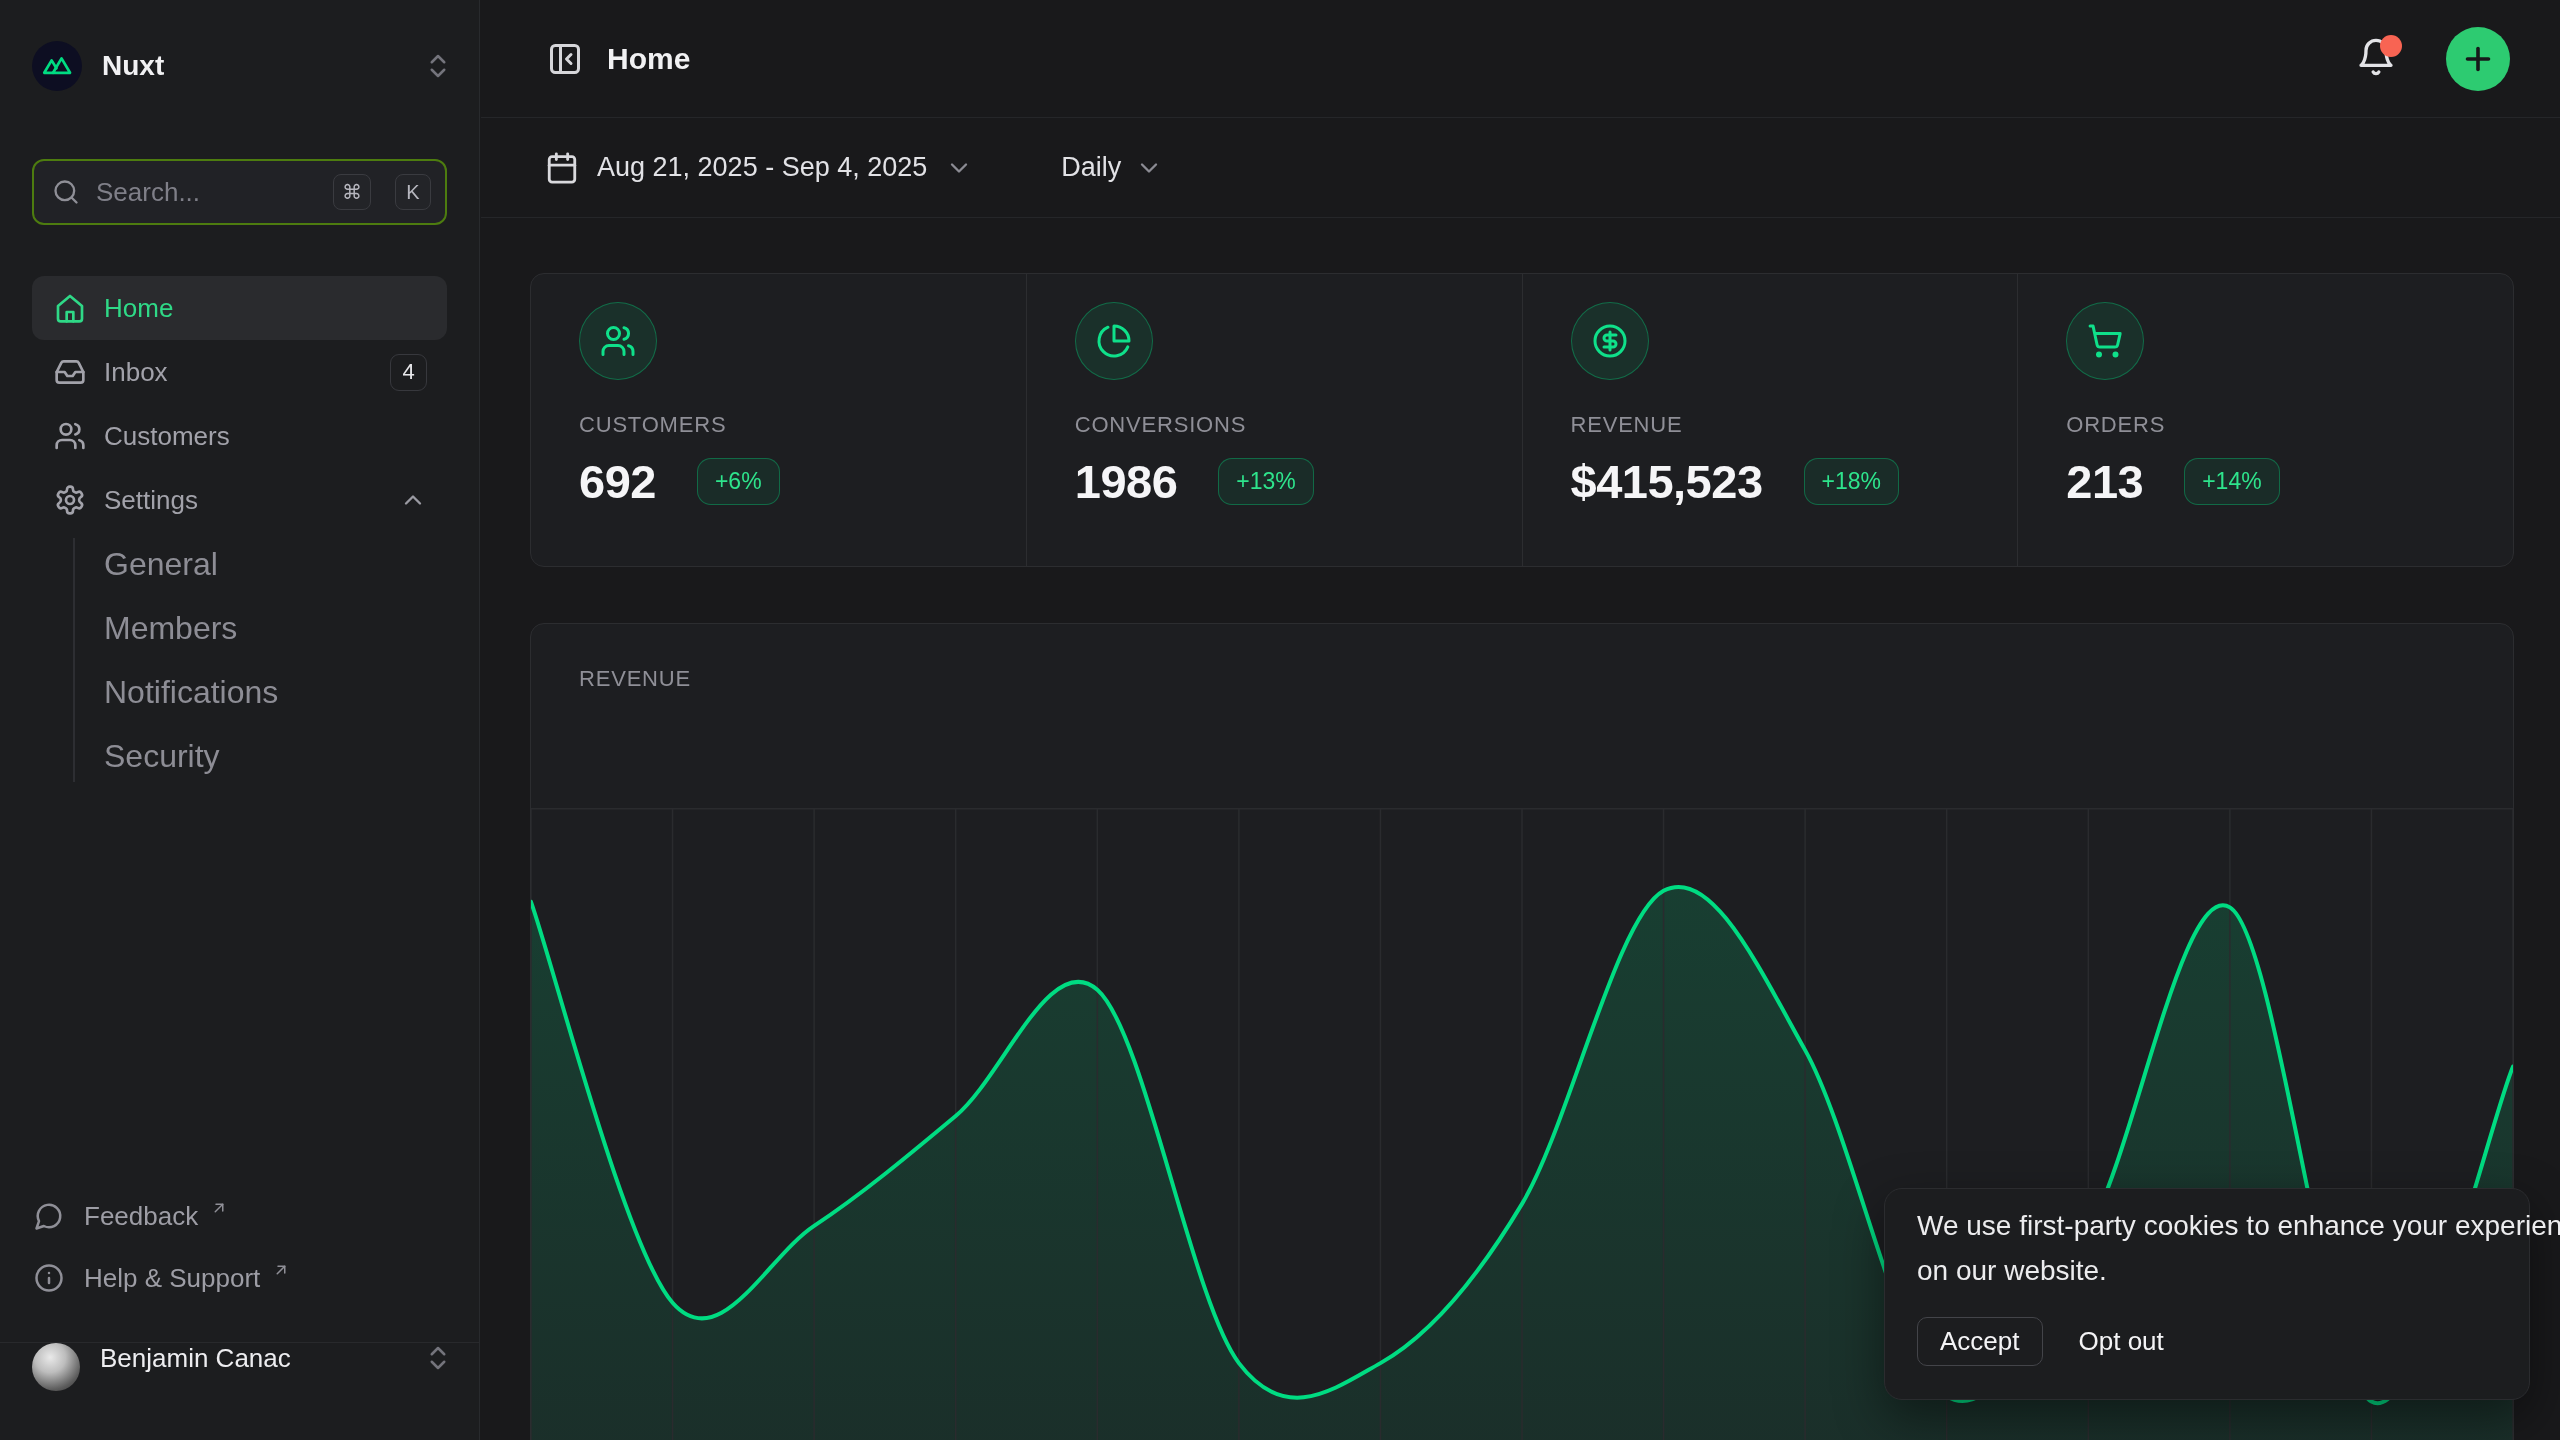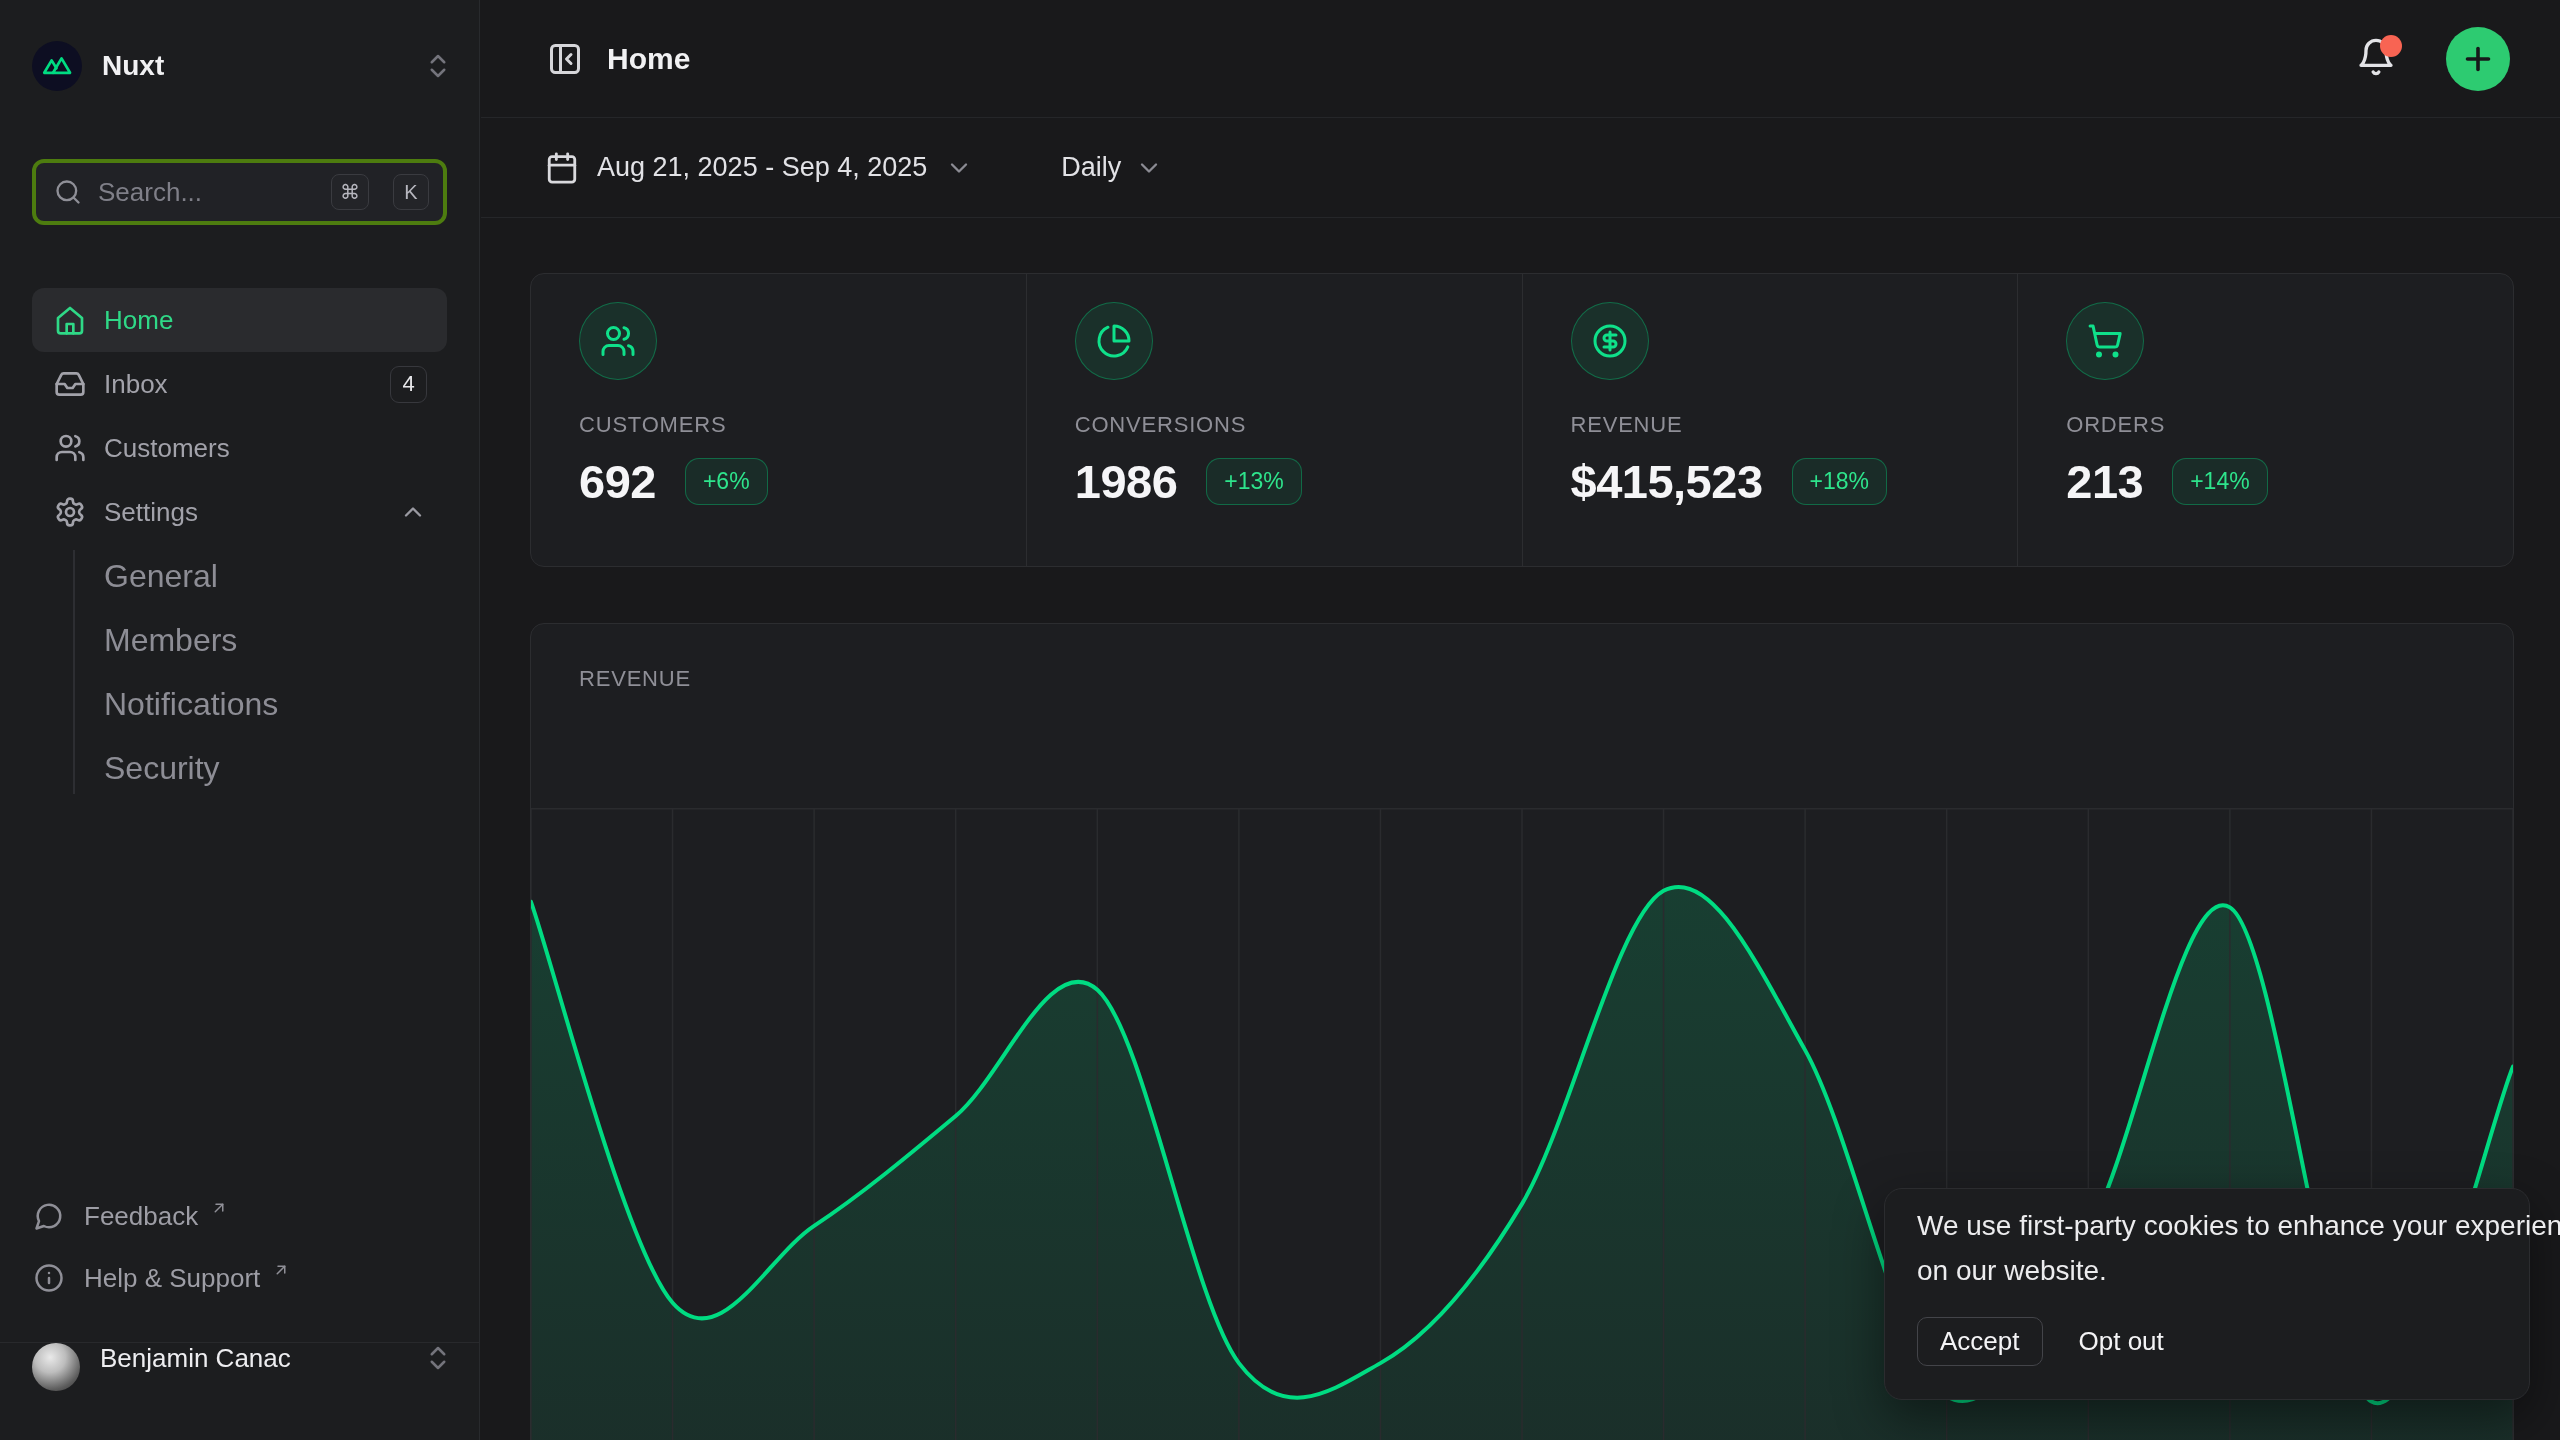--- a/index.html
+++ b/index.html
@@ -9,21 +9,21 @@
 
   
   .sidebar { position:absolute; left:0; top:0; width:480px; height:1440px; background:#1c1d1f; border-right:1px solid #282a2d; display:flex; flex-direction:column;gap:15px; }
   .workspace-row { display:flex; align-items:center; gap:20px; margin:26px 26px 0 32px; height:80px; }
   .logo-circle { width:50px; height:50px; border-radius:50%; background:#0d0e22; display:flex; align-items:center; justify-content:center; flex:0 0 auto; }
   .logo-circle svg { width:34px; height:34px; }
   .workspace-name { font-size:28px; font-weight:600; color:#f1f1f3; flex:1; }
   .carets { color:#74747c; width:30px; height:30px; }
   .carets svg { width:30px; height:30px; }
 
-  .searchbox { margin:38px 32px 12px 32px; height:66px; border-radius:12px; background:#212226; border:4px solid #4d7c0f; display:flex; align-items:center; padding:0 14px 0 18px; gap:16px; cursor:pointer; }
+  .searchbox { margin:38px 32px 0 32px; height:66px; border-radius:12px; background:#212226; border:2px solid #4d7c0f; display:flex; align-items:center; padding:0 14px 0 18px; gap:16px; cursor:pointer; }
   .searchbox .s-icon { width:28px; height:28px; color:#8f8f97; }
   .searchbox .s-icon svg { width:28px; height:28px; }
   .search-placeholder { flex:1; font-size:26px; color:#7f7f88; }
   .kbd { min-width:36px; height:36px; border:1px solid #3a3b40; border-radius:8px; display:flex; align-items:center; justify-content:center; font-size:20px; color:#b6b6be; padding:0 8px; background:#232428; }
   .kbd + .kbd { margin-left:8px; }
 
   .nav { margin:36px 32px 0 32px; }
   .nav-item { height:64px; border-radius:12px; display:flex; align-items:center; gap:18px; padding:0 20px 0 22px; cursor:pointer; color:#a2a2aa; }
   .nav-item .n-icon { width:32px; height:32px; flex:0 0 auto; }
   .nav-item .n-icon svg { width:32px; height:32px; }
@@ -71,21 +71,21 @@
   .chev svg { width:28px; height:28px; }
   .granularity { display:flex; align-items:center; gap:14px; margin-left:88px; cursor:pointer; color:#e2e2e6; }
 
   
   .stats-card { position:absolute; left:49px; top:273px; width:1984px; height:294px; background:#1d1e21; border:1px solid #2c2d30; border-radius:14px; display:flex; overflow:hidden; }
   .stat-col { flex:1 1 0; padding:28px 0 0 48px; cursor:pointer; }
   .stat-col + .stat-col { border-left:1px solid #2c2d30; }
   .stat-icon { width:78px; height:78px; border-radius:50%; background:rgba(0,220,130,0.10); border:1.5px solid rgba(0,220,130,0.35); display:flex; align-items:center; justify-content:center; color:#0fe08a; }
   .stat-icon svg { width:36px; height:36px; }
   .stat-label { margin-top:32px; font-size:22px; font-weight:500; color:#8f8f97; letter-spacing:0.8px; }
-  .stat-value-row { margin-top:16px; display:flex; align-items:center; gap:29px; }
+  .stat-value-row { margin-top:16px; display:flex; align-items:center; gap:41px; }
   .stat-value { font-size:47px; font-weight:700; color:#f5f5f7; letter-spacing:-0.5px; }
   .delta-pill { border:1px solid rgba(0,220,130,0.35); background:rgba(0,220,130,0.08); color:#2ee48c; border-radius:14px; font-size:23px; font-weight:500; padding:9px 17px; }
 
   
   .revenue-card { position:absolute; left:49px; top:623px; width:1984px; height:818px; background:#1d1e21; border:1px solid #2c2d30; border-radius:14px 14px 0 0; overflow:hidden; }
   .rev-head { padding:42px 0 0 48px; }
   .rev-label { font-size:22px; font-weight:500; color:#8f8f97; letter-spacing:0.8px; }
   .rev-value { margin-top:14px; font-size:57px; font-weight:700; color:#f5f5f7; letter-spacing:-0.5px; }
   .chart-wrap { position:absolute; left:0; right:0; top:184px; bottom:0; }
   .chart-wrap svg { display:block; width:100%; height:100%; }

